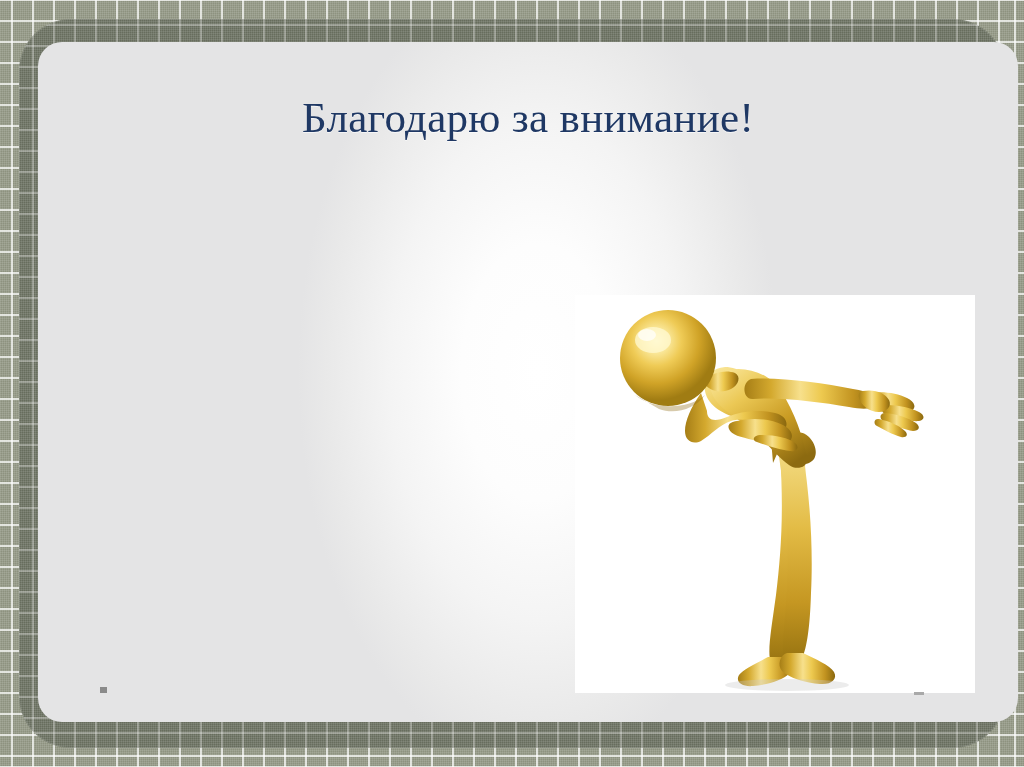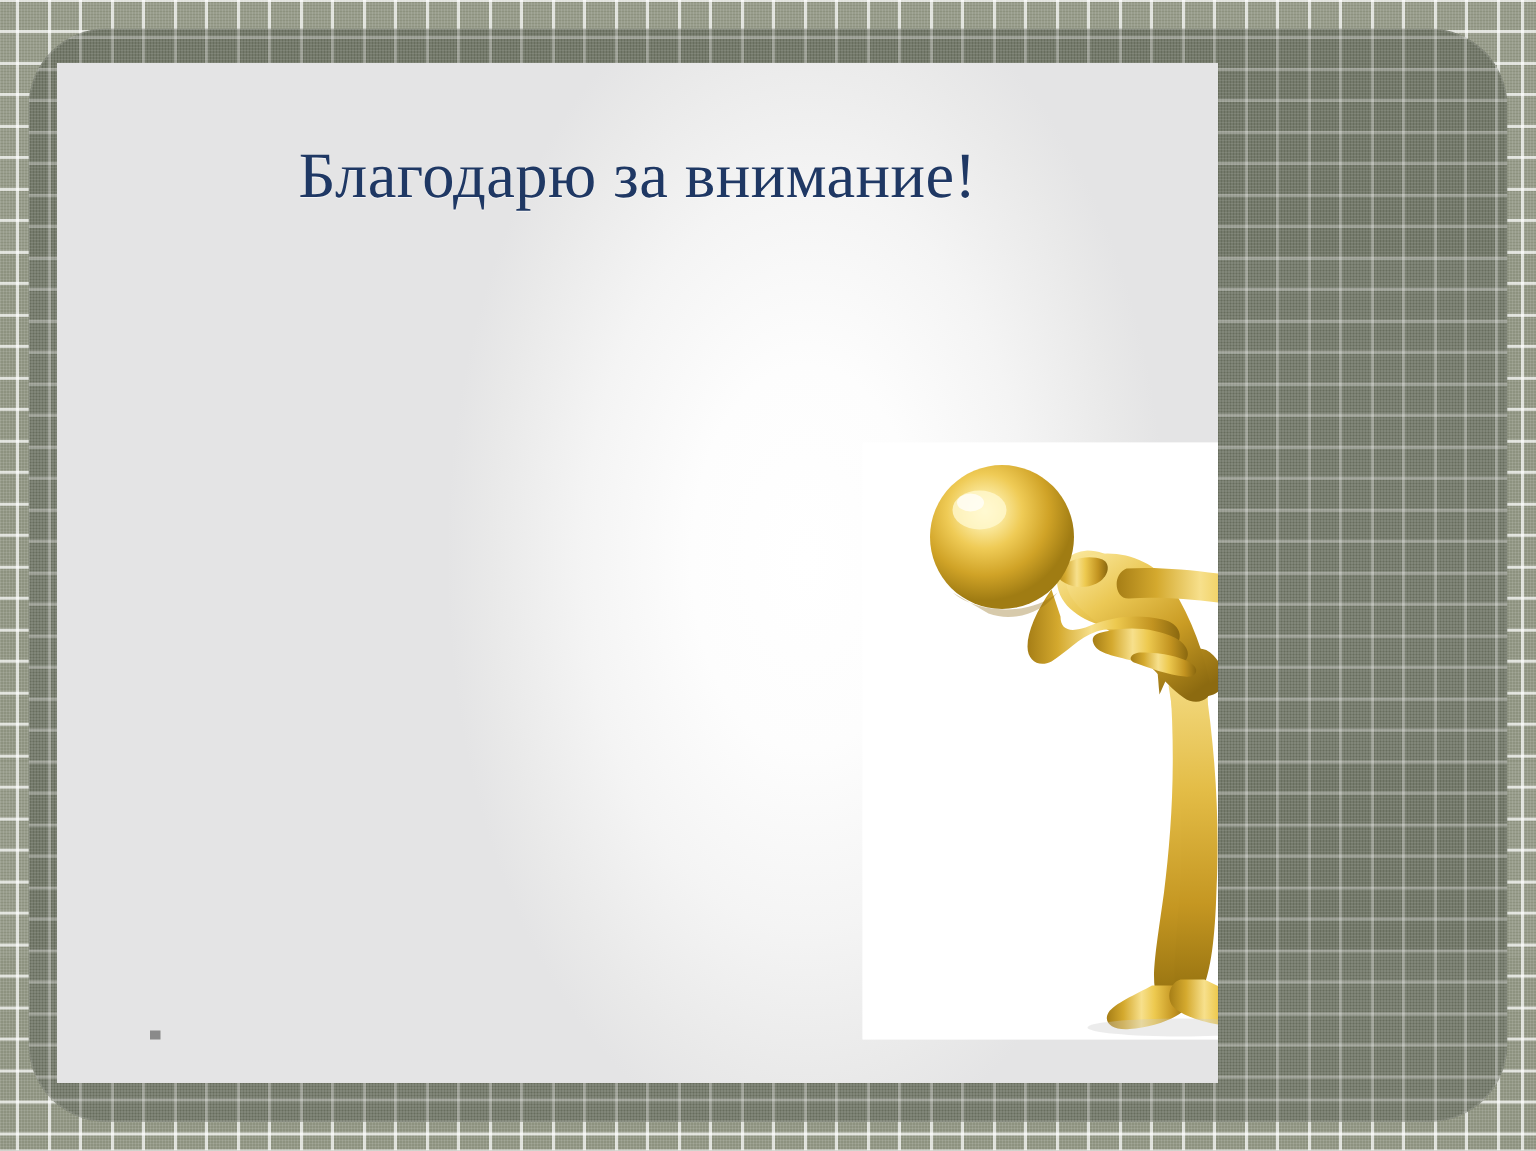--- a/index.html
+++ b/index.html
@@ -67,27 +67,28 @@
         rgba(255,255,255,0.00) 2px, rgba(255,255,255,0.00) 21px);
     background-position: 0 0, 0 0, 0 -29px, -29px 0;
     box-shadow: inset 0 0 0 1px rgba(255,255,255,0.10);
   }
 
   
   .content-surface {
     position: absolute;
     left: 38px;
     top: 42px;
-    width: 774px;
+    width: 980px;
     height: 680px;
     background:
       radial-gradient(ellipse 240px 400px at 500px 330px,
         #ffffff 0%, #fdfdfd 32%, #f4f4f4 62%, #e9e9e9 88%, #e4e4e5 100%),
       linear-gradient(to right, #dedee0 0%, #ececec 26%, #fbfbfb 52%, #eeeeee 78%, #e1e1e3 100%);
     overflow: hidden;
+    border-radius: 24px;
   }
 
   
   .slide-title {
     position: absolute;
     left: 0;
     right: 0;
     top: 52px;
     text-align: center;
     color: #1f3864;

